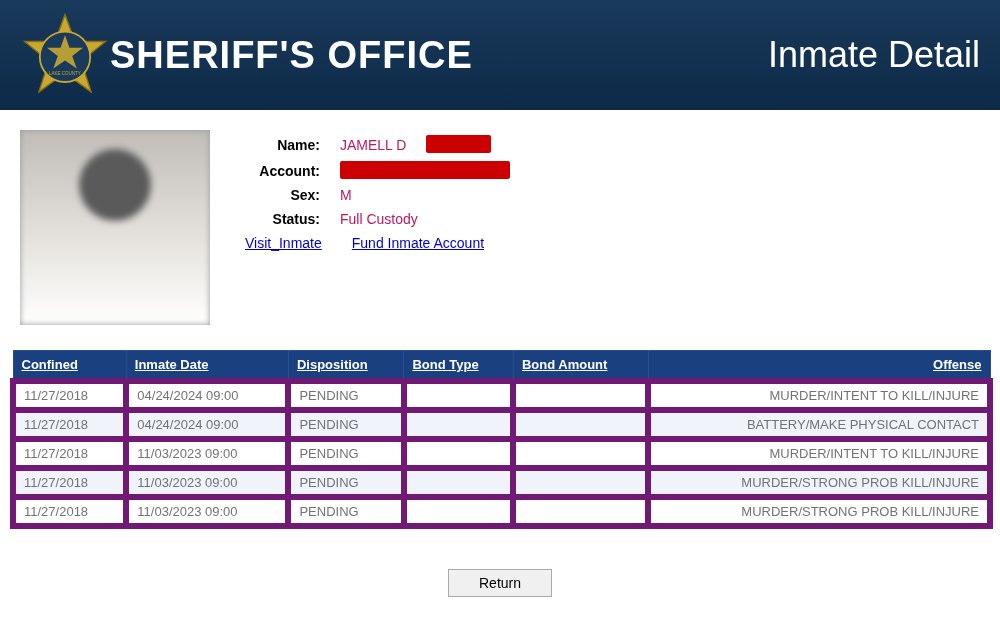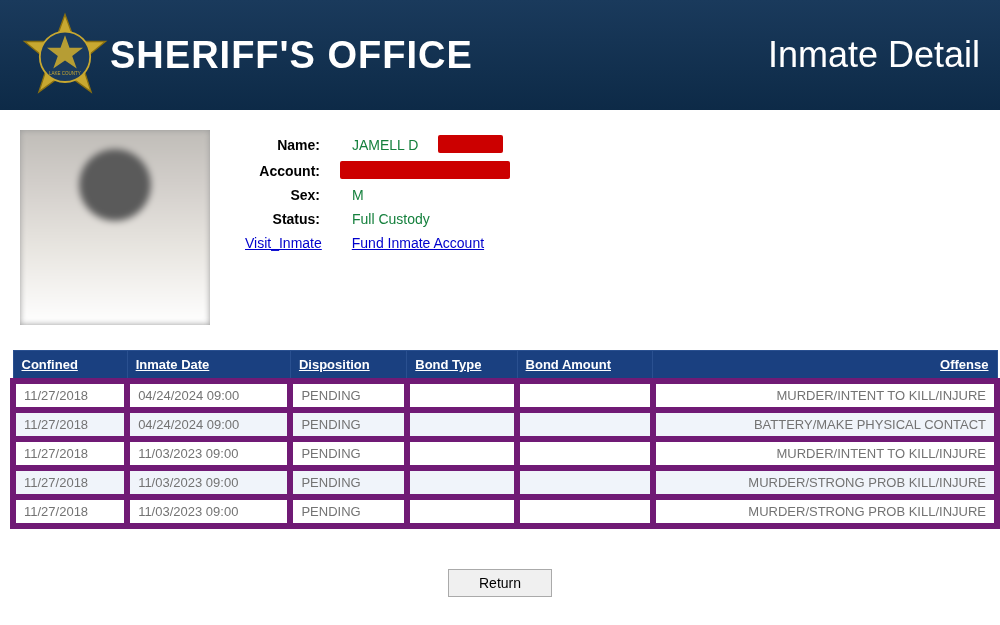--- a/index.html
+++ b/index.html
@@ -85,22 +85,21 @@
     }
     .detail-label {
       font-weight: bold;
       font-size: 14px;
       color: #000;
       min-width: 80px;
       text-align: right;
     }
     .detail-value {
       font-size: 14px;
-      color: #15803d;
-      margin-left: 12px;
+      color: #be185d;
     }
     .redacted-bar {
       display: inline-block;
       height: 18px;
       border-radius: 2px;
       background: #cc0000;
     }
     .redacted-name {
       width: 65px;
     }
@@ -115,21 +114,21 @@
     }
     .inmate-links a {
       color: #0000cc;
       text-decoration: underline;
       font-size: 14px;
       cursor: pointer;
     }
 
     
     .table-section {
-      padding: 10px 0 10px 10px;
+      padding: 10px 7px 10px 10px;
       margin-top: 5px;
     }
     .charges-table {
       width: 100%;
       border-collapse: collapse;
     }
     .charges-table thead tr th {
       background: #1a4080;
       color: #fff;
       font-weight: bold;

